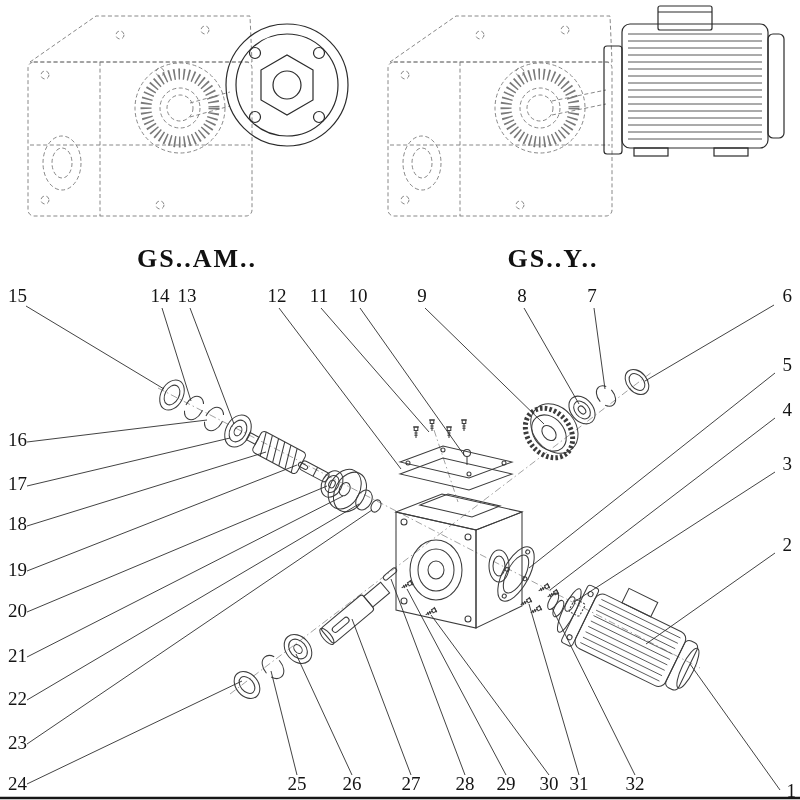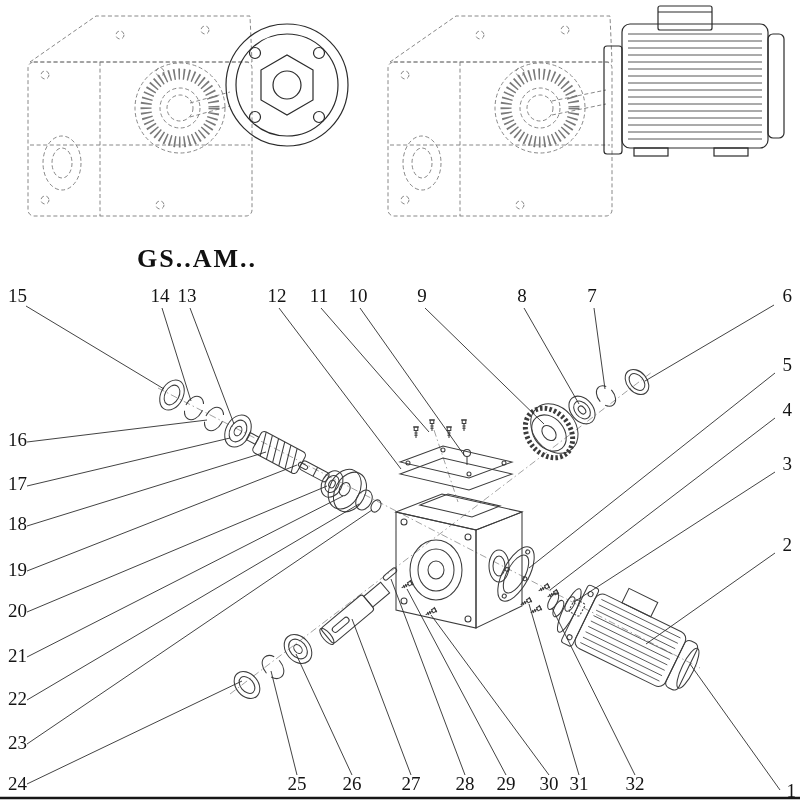--- a/index.html
+++ b/index.html
@@ -328,13 +328,14 @@
         <line x1="579" y1="775" x2="529" y2="604"></line>
         <text x="579" y="790" text-anchor="middle">31</text>
         <line x1="635" y1="775" x2="552" y2="608"></line>
         <text x="635" y="790" text-anchor="middle">32</text>
       </g>
 
   <line x1="0" y1="798" x2="800" y2="798" stroke="#161616" stroke-width="2.5"></line>
 </svg>
 
 <div id="label-left" class="variant-label">GS..AM..</div>
+<div id="label-right" class="variant-label">GS..Y..</div>
 </div>
 
 </body></html>

